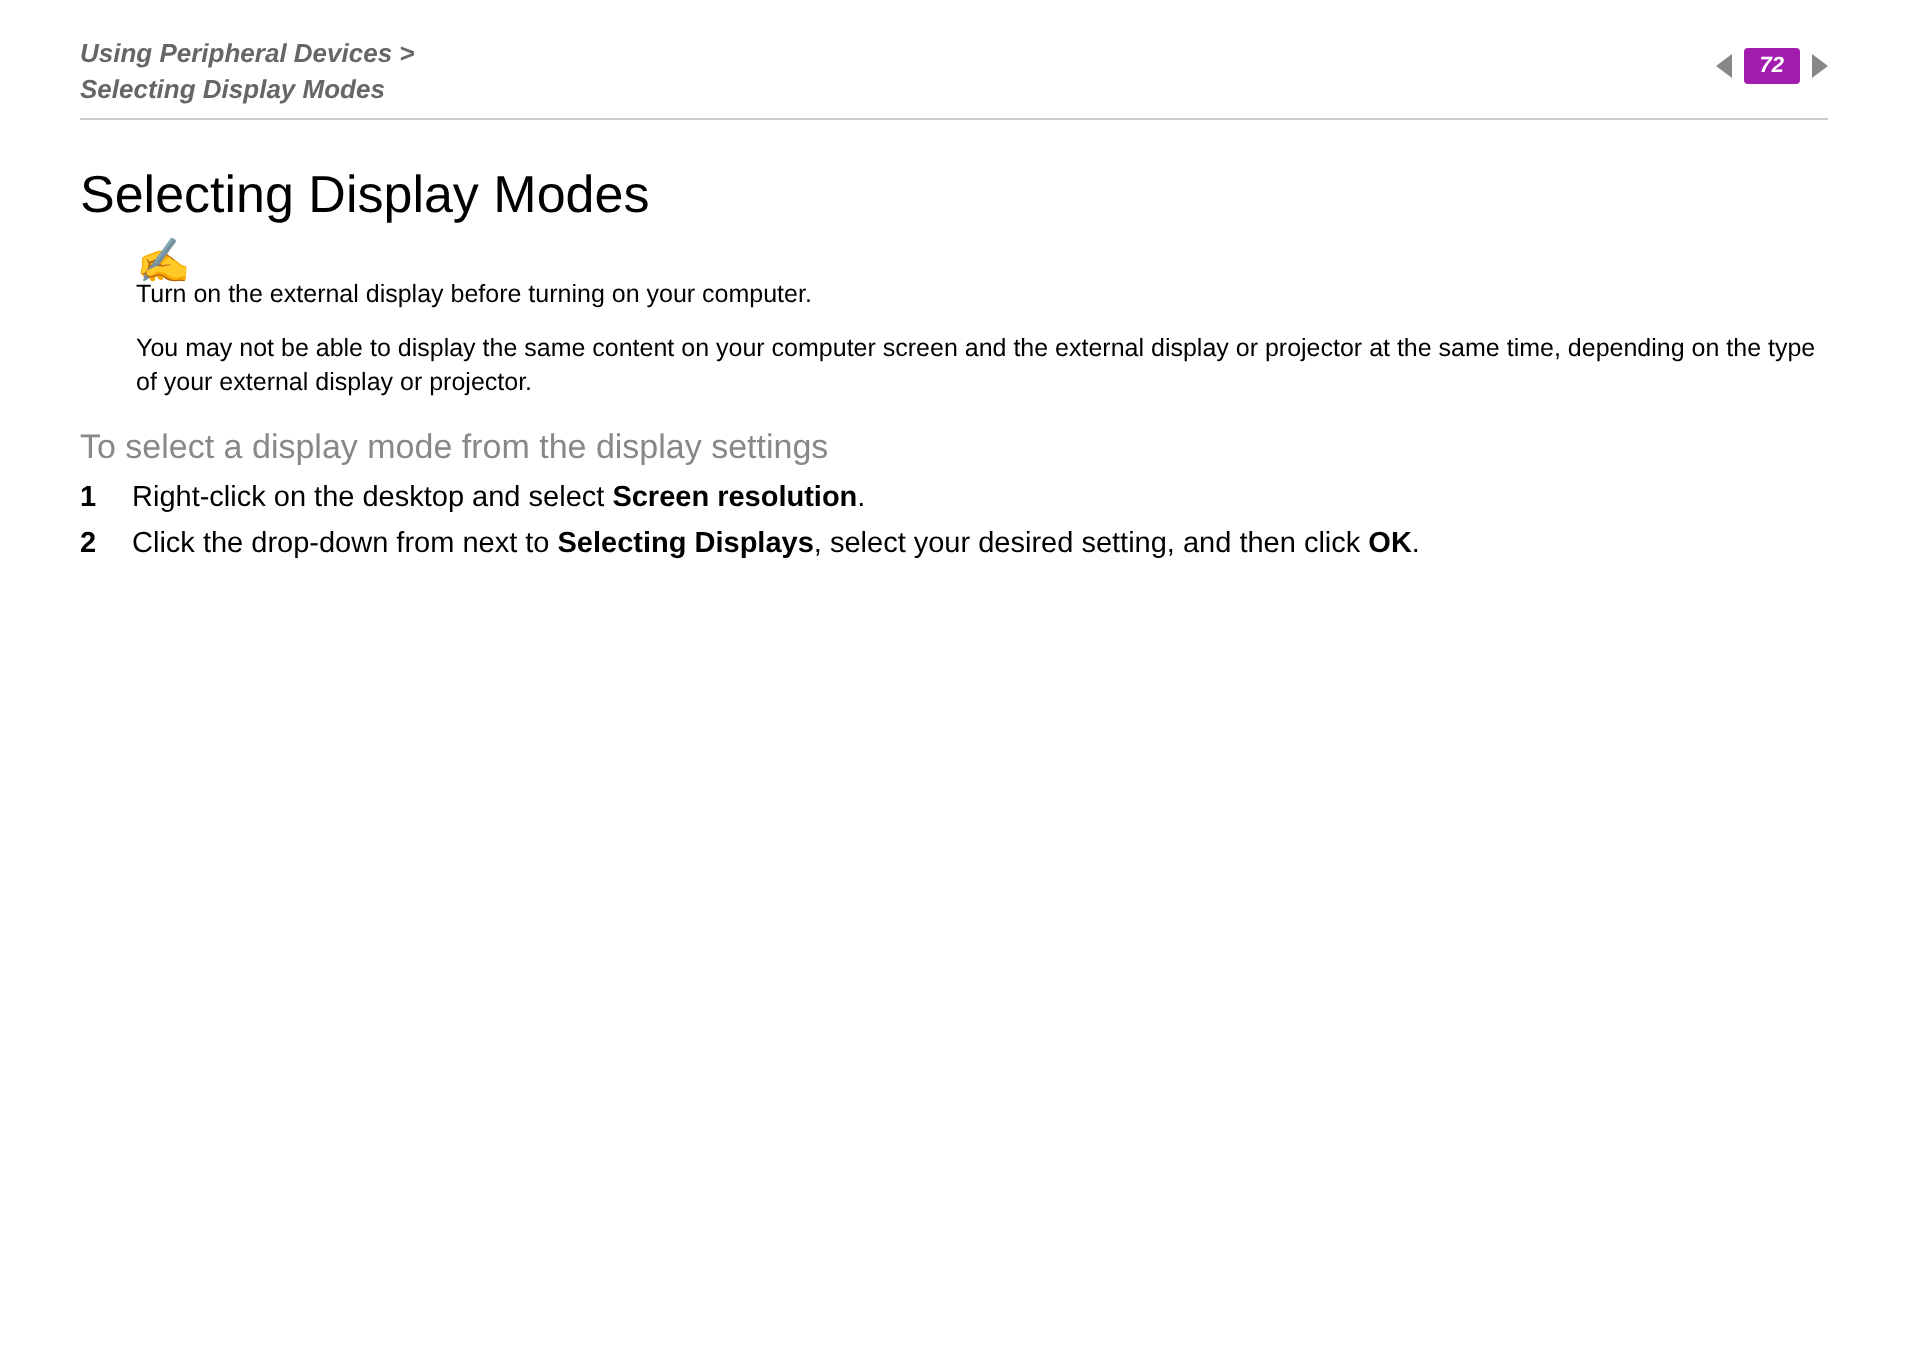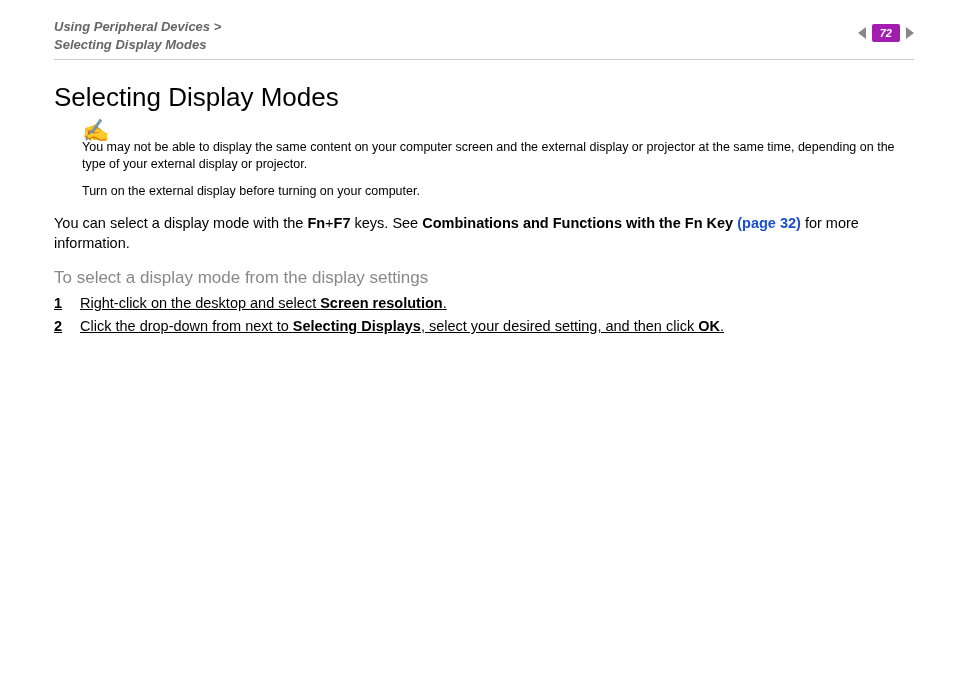--- a/index.html
+++ b/index.html
@@ -6,21 +6,21 @@
     margin: 0;
     padding: 0;
     font-family: Arial, Helvetica, sans-serif;
     background: #fff;
     color: #000;
     width: 954px;
     height: 674px;
     overflow: hidden;
   }
   .page {
-    padding: 18px 40px 0 54px;
+    padding: 18px 40px 0 40px;
   }
   .header {
     display: flex;
     justify-content: space-between;
     align-items: flex-start;
     border-bottom: 1px solid #ccc;
     padding-bottom: 6px;
     margin-bottom: 22px;
   }
   .breadcrumb {
@@ -98,21 +98,20 @@
     line-height: 1.35;
     padding: 0;
     margin: 6px 0 0 0;
     list-style: none;
     counter-reset: step;
   }
   ol.steps li {
     counter-increment: step;
     display: flex;
     margin-bottom: 4px;
-    text-decoration: underline;
   }
   ol.steps li::before {
     content: counter(step);
     font-weight: bold;
     width: 26px;
     flex: none;
   }
   b { font-weight: bold; }
 </style>
 </head>
@@ -130,27 +129,24 @@
       <span class="pagebox">72</span>
       <span class="arrow right"></span>
     </div>
   </div>
 
   <h1>Selecting Display Modes</h1>
 
 
   <div class="note">
     <span class="note-icon">✍</span>
+    <div class="note-text">Turn on the external display before turning on your computer.</div>
     <div class="note-text">You may not be able to display the same content on your computer screen and the external display or projector at the same time, depending on the type of your external display or projector.</div>
-    <div class="note-text">Turn on the external display before turning on your computer.</div>
   </div>
 
-  <p class="body">
-    <span>You can select a display mode with the </span><b>Fn</b><span>+</span><b>F7</b><span> keys. See </span><b>Combinations and Functions with the Fn Key </b><b class="link">(page 32)</b><span> for more information.</span>
-  </p>
 
   <h2>To select a display mode from the display settings</h2>
   <ol class="steps">
     <li>
       <span>
         <span>Right-click on the desktop and select </span><b>Screen resolution</b><span>.</span>
       </span>
     </li>
     <li>
       <span>

